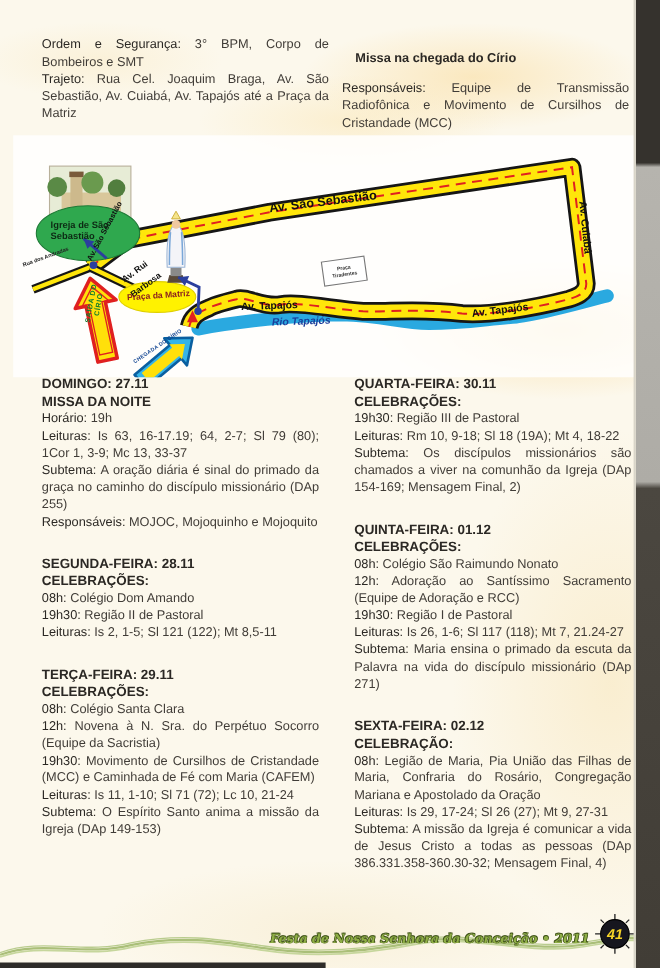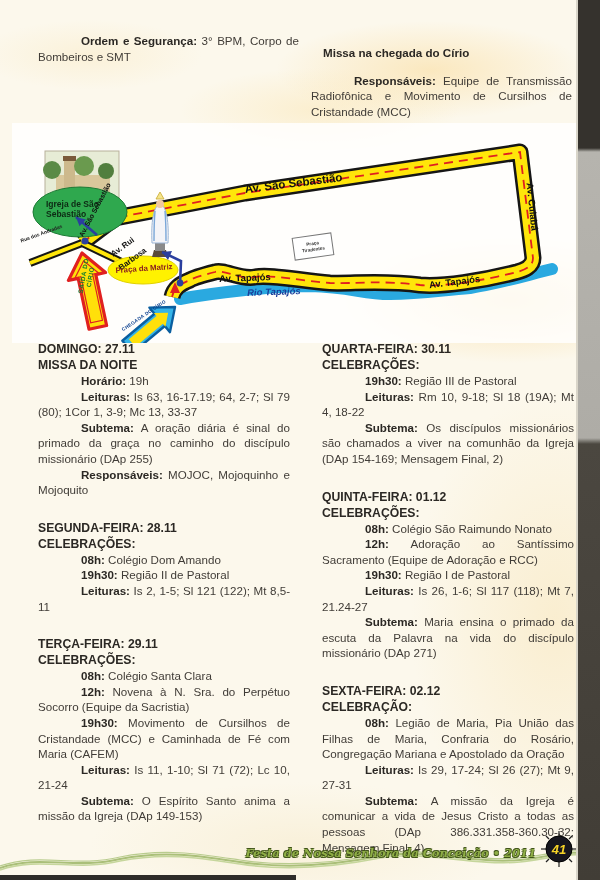--- a/index.html
+++ b/index.html
@@ -11,21 +11,21 @@
       radial-gradient(ellipse 240px 90px at 510px 300px, rgba(247,208,128,.55), transparent 70%),
       radial-gradient(ellipse 200px 60px at 320px 110px, rgba(250,224,162,.4), transparent 70%),
       radial-gradient(ellipse 160px 50px at 90px 55px, rgba(248,228,180,.35), transparent 70%),
       radial-gradient(ellipse 200px 320px at 555px 620px, rgba(246,222,166,.4), transparent 72%),
       radial-gradient(ellipse 300px 90px at 300px 845px, rgba(243,226,184,.35), transparent 70%),
       #fcf8ec;
   }
   .hdr{position:absolute;top:33px;left:38px;width:534px;display:flex;gap:12px;}
   .hdr-col{flex:1;}
   p.hline{margin:0;font-size:11.6px;line-height:15.6px;text-align:justify;color:#403c37;}
-  .lbl{font-weight:bold;color:#2b2824;margin-left:43px;}
+  .lbl{font-weight:normal;color:#2b2824;}
   .hdr-title{margin:12px;font-size:11.6px;line-height:15.6px;font-weight:bold;color:#2b2824;}
 
   .map-wrap{position:absolute;left:12px;top:123px;width:565px;height:220px;background:rgba(255,255,255,.82);}
   .map-wrap svg{position:absolute;left:0;top:0;}
   .ovl{position:absolute;font-weight:bold;color:#111;}
   .igreja-label{left:34px;top:76px;width:92px;font-size:8.5px;line-height:10px;color:#0d2a14;}
   .matriz-label{left:96px;top:141px;width:72px;text-align:center;font-size:7.8px;color:#8b2020;transform:rotate(-4deg);}
   .tirad-box{left:281px;top:112px;width:40px;height:23px;background:#fff;border:1px solid #777;transform:rotate(-8deg);
              font-size:4.6px;line-height:5.6px;text-align:center;padding-top:5px;color:#333;box-sizing:border-box;}
   .saida-label{left:36px;top:146px;width:78px;text-align:center;transform:rotate(-80deg);
@@ -47,20 +47,21 @@
   .edge-strip{position:absolute;right:0;top:0;width:22px;height:880px;border-left:2px solid #d9d5c9;
     background:linear-gradient(180deg,#35322d 0,#35322d 148px,#b6b4ae 152px,#aeaca6 438px,#4b4740 444px,#413d36 880px);}
   .bottom-sliver{position:absolute;left:0;bottom:0;width:296px;height:5px;background:#2e2c29;}
 </style>
 </head>
 <body>
 
 <div class="hdr">
   <div class="hdr-col">
     <p class="hline"><span class="lbl">Ordem e Segurança:</span> <span>3° BPM, Corpo de Bombeiros e SMT</span></p>
+    <p class="hline"><span class="lbl">Trajeto:</span> <span>Rua Cel. Joaquim Braga, Av. São Sebastião, Av. Cuiabá, Av. Tapajós até a Praça da Matriz</span></p>
   </div>
   <div class="hdr-col">
     <p class="hdr-title">Missa na chegada do Círio</p>
     <p class="hline"><span class="lbl">Responsáveis:</span> <span>Equipe de Transmissão Radiofônica e Movimento de Cursilhos de Cristandade (MCC)</span></p>
   </div>
 </div>
 
 <div class="map-wrap">
   <svg width="565" height="220" viewBox="0 0 565 220">
 

